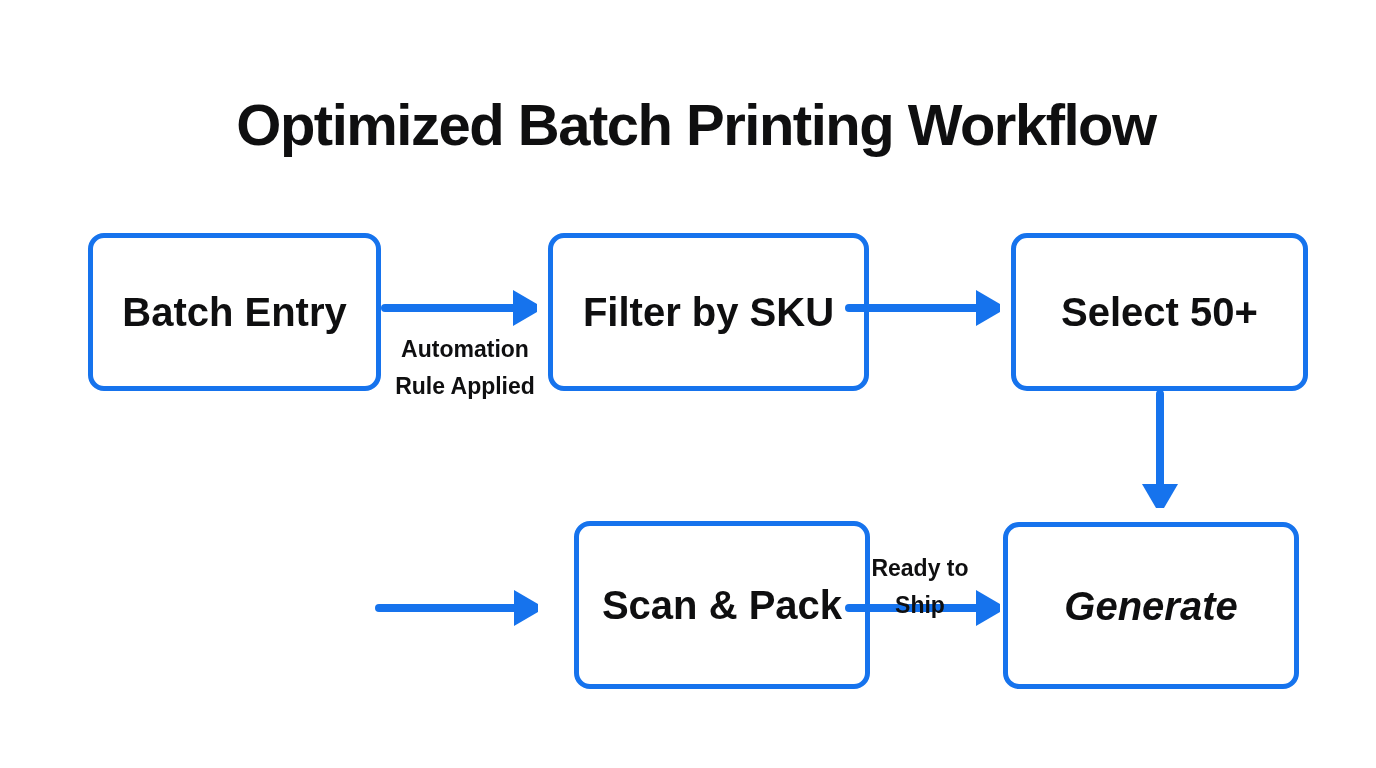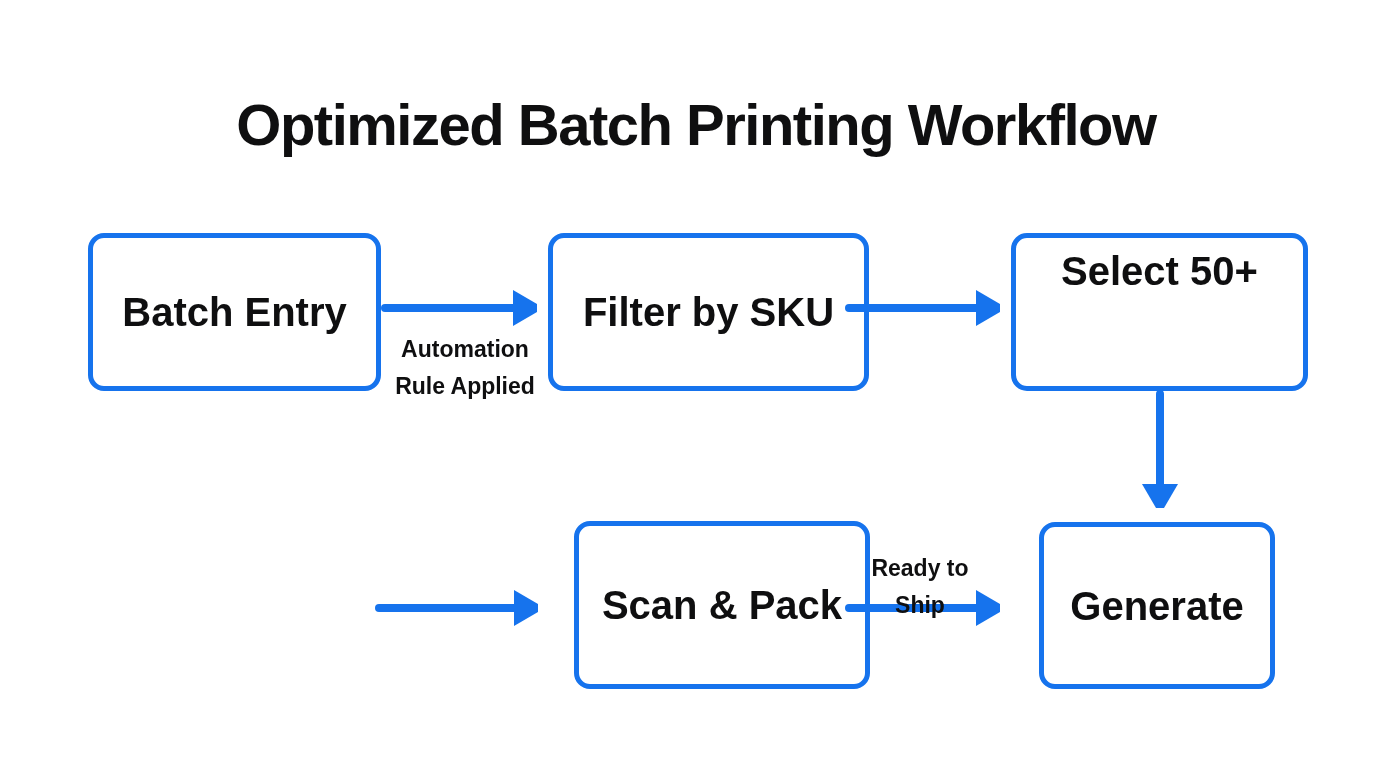--- a/index.html
+++ b/index.html
@@ -24,23 +24,23 @@
     border:5px solid var(--accent);
     border-radius:16px;
     display:flex; flex-direction:column;
     align-items:center; justify-content:center;
     text-align:center;
     font-size:40px; font-weight:bold; color:var(--ink);
     line-height:1.25;
   }
   #node-order-entry   { left:80px;   top:225px; width:293px; height:158px; }
   #node-filter-sku    { left:540px;  top:225px; width:321px; height:158px; }
-  #node-select-orders { left:1003px; top:225px; width:297px; height:158px;justify-content:space-between; }
+  #node-select-orders { left:1003px; top:225px; width:297px; height:158px; }
   #node-scan-pack     { left:566px;  top:513px; width:296px; height:168px; }
-  #node-bulk-labels   { left:1031px; top:514px; width:236px; height:167px; }
+  #node-bulk-labels   { left:995px; top:514px; width:296px; height:167px;font-style:italic; }
 
   .arrow-h {
     position:absolute; height:8px;
     background:var(--accent); border-radius:4px;
   }
   .arrow-h .head {
     position:absolute; right:-22px; top:50%;
     transform:translateY(-50%);
     width:0; height:0;
     border-left:24px solid var(--accent);

